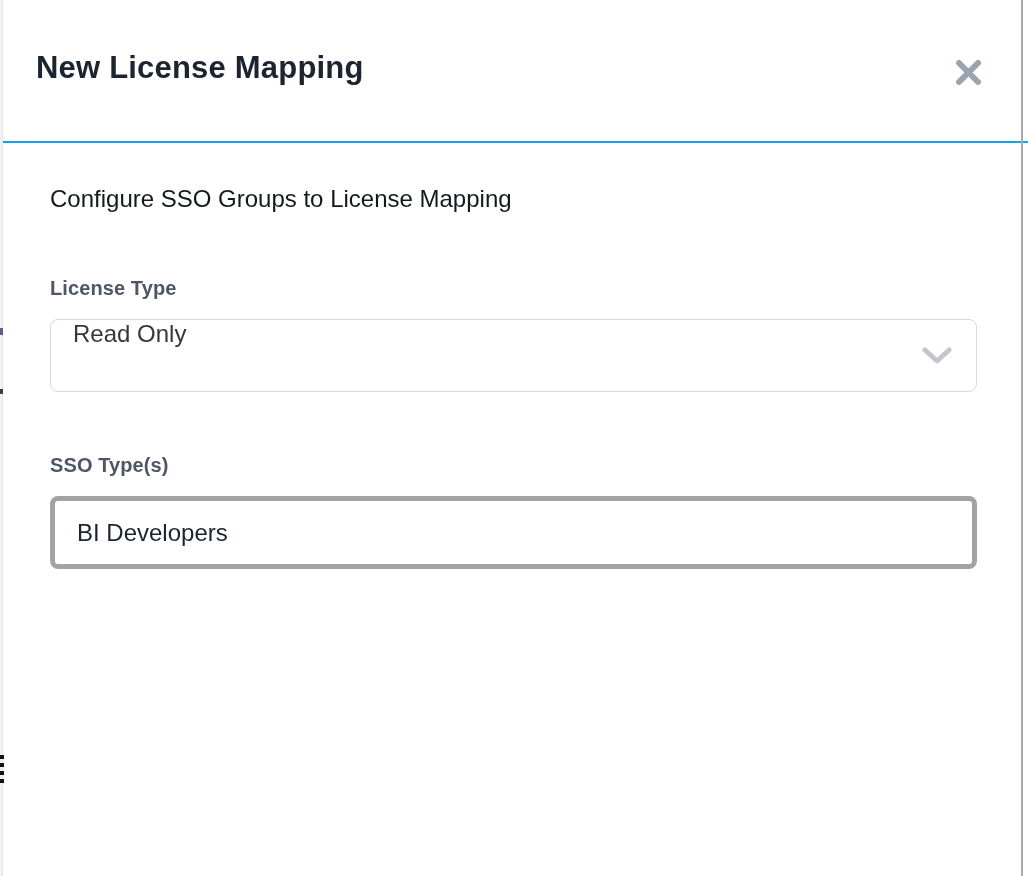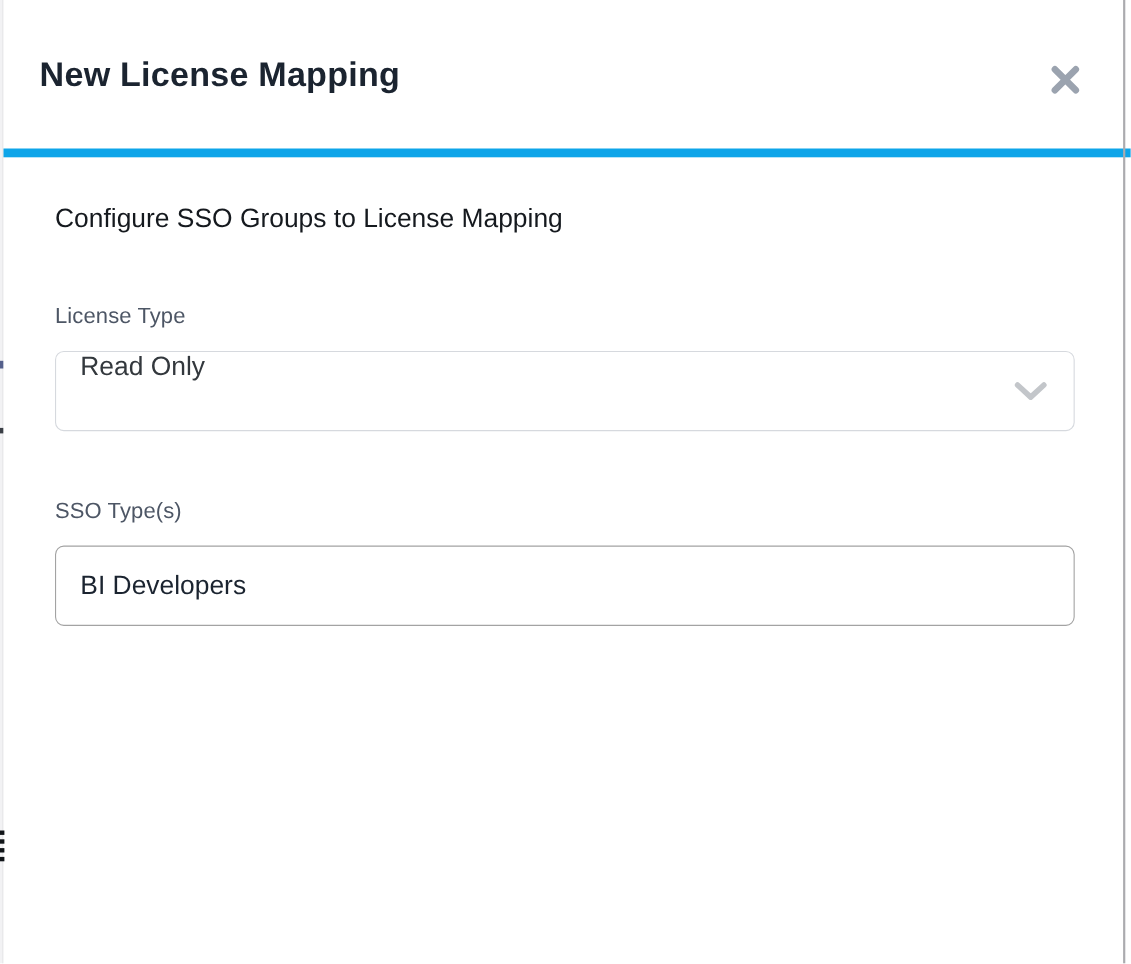--- a/index.html
+++ b/index.html
@@ -25,42 +25,42 @@
   
   .right-edge-line {
     position: absolute; top: 0; left: 1021px; width: 2px; height: 876px;
     background: #ababaf; z-index: 3;
   }
 
   .modal { position: absolute; inset: 0; background: #ffffff; }
 
   .modal-header {
     position: relative; height: 143px;
-    border-bottom: 8px solid #0ea5e9;
+    border-bottom: 2px solid #0ea5e9;
   }
   .modal-title {
     position: absolute; left: 36px; top: 50px;
     font-size: 31px; font-weight: 700; color: #1b2430;
     letter-spacing: 0.2px;
   }
   .close-btn {
     position: absolute; top: 56px; right: 44px;
     width: 32px; height: 32px;
     background: none; border: none; cursor: pointer;
     display: flex; align-items: center; justify-content: center;
   }
 
   .modal-body { padding: 42px 44px 0 50px; }
 
   .config-subtitle {
     font-size: 24px; color: #15191e; font-weight: 400;
   }
 
   .field-label {
-    font-size: 20px; font-weight: 400; color: #4d5665;
+    font-size: 20px; font-weight: 700; color: #4d5665;
     letter-spacing: 0.1px;
   }
   .label-license { margin-top: 64px; }
   .label-sso     { margin-top: 62px; }
 
   .select-control {
     position: relative; margin-top: 19px;
     width: 927px; height: 73px;
     background: #ffffff;
     border: 1px solid #d6d9de; border-radius: 8px;
@@ -72,21 +72,21 @@
   .select-chevron {
     position: absolute; right: 24px; top: 50%;
     transform: translateY(-50%);
     display: flex; align-items: center;
   }
 
   .text-input {
     margin-top: 19px;
     width: 927px; height: 73px;
     background: #ffffff;
-    border: 1px solid #a3a3a3; border-radius: 8px;
+    border: 5px solid #a3a3a3; border-radius: 8px;
     padding: 0 22px;
     font-family: "Liberation Sans", sans-serif;
     font-size: 24px; color: #1b2430;
     outline: none; display: block;
   }
 
   .helper-text {
     margin-top: 22px; max-width: 850px;
     font-size: 24px; line-height: 40px; color: #707a88;
   }

